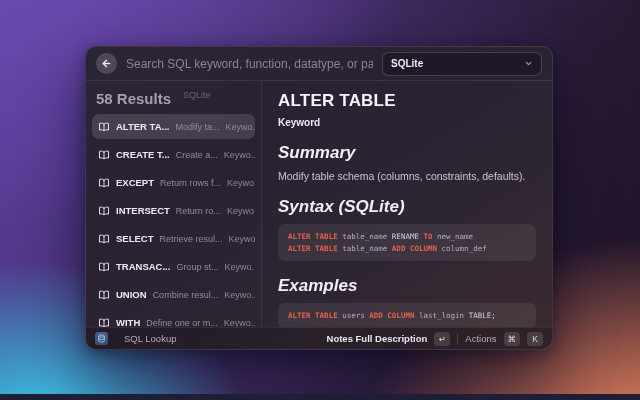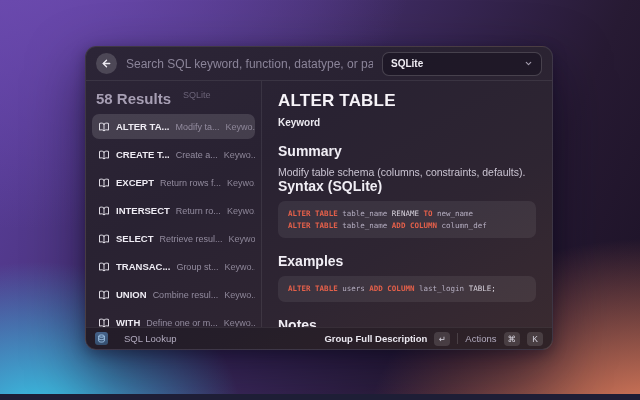--- a/index.html
+++ b/index.html
@@ -52,22 +52,22 @@
   .result-row.selected { background:rgba(255,255,255,.13); }
   .row-icon { width:12px; height:12px; flex:0 0 12px; display:flex; align-items:center; }
   .row-icon svg { width:12px; height:12px; stroke:#e9e6ee; }
   .row-name { font-size:9.5px; font-weight:bold; color:#efecf4; }
   .row-desc { font-size:9px; color:#938c9f; }
   .row-tag { font-size:9px; color:#8d8698; margin-left:auto; }
 
   .detail { flex:1; padding:10px 16px 0 16px; overflow:hidden; min-width:0; }
   .detail-title { font-size:17px; font-weight:bold; color:#f6f3f8; letter-spacing:.2px; margin-bottom:6px; }
   .detail-type { font-size:10px; font-weight:bold; color:#eceaf0; margin-bottom:15px; }
-  .section-heading { font-size:14px; font-weight:bold; color:#f1eef5; margin-bottom:7px; }
-  .section-text { font-size:10.5px; color:#cac4d2; }
+  .section-heading { font-size:17px; font-weight:bold; color:#f1eef5; margin-bottom:7px;font-style:italic; }
+  .section-text { font-size:10.5px; color:#cac4d2; margin-bottom:15px; }
   .code-block { background:rgba(255,255,255,.07); border-radius:7px; padding:7px 10px;
     font-family:"DejaVu Sans Mono", monospace; font-size:7.5px; line-height:11.5px;
     margin-bottom:15px; white-space:pre; }
   .tok-kw { color:#e4604a; font-weight:bold; }
   .tok-id { color:#b5aec1; }
   .tok-lit { color:#d6d1db; }
 
   
   .statusbar { flex:0 0 22px; height:22px; display:flex; align-items:center; gap:16px;
     padding:0 9px; background:rgba(0,0,0,.18); border-top:1px solid rgba(255,255,255,.07); }
@@ -237,21 +237,21 @@
   <div class="statusbar">
     <div class="app-icon">
       <svg viewBox="0 0 24 24" fill="none" stroke-width="2.4">
           <ellipse cx="12" cy="5.5" rx="7.5" ry="3"></ellipse>
           <path d="M4.5 5.5v13c0 1.7 3.4 3 7.5 3s7.5-1.3 7.5-3v-13"></path>
           <path d="M4.5 12c0 1.7 3.4 3 7.5 3s7.5-1.3 7.5-3"></path>
         </svg>
     </div>
     <span class="app-name">SQL Lookup</span>
     <div class="status-right">
-      <span class="action-label-primary">Group Full Description</span>
+      <span class="action-label-primary">Notes Full Description</span>
       <span class="key-badge">↵</span>
       <span class="status-divider"></span>
       <span class="action-label-secondary">Actions</span>
       <span class="key-badge">⌘</span>
       <span class="key-badge">K</span>
     </div>
   </div>
 
 </div>
 

